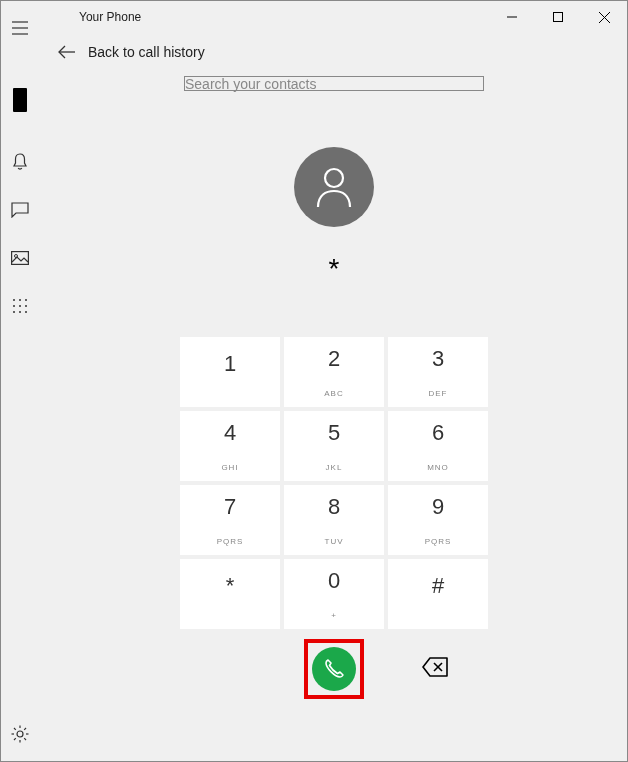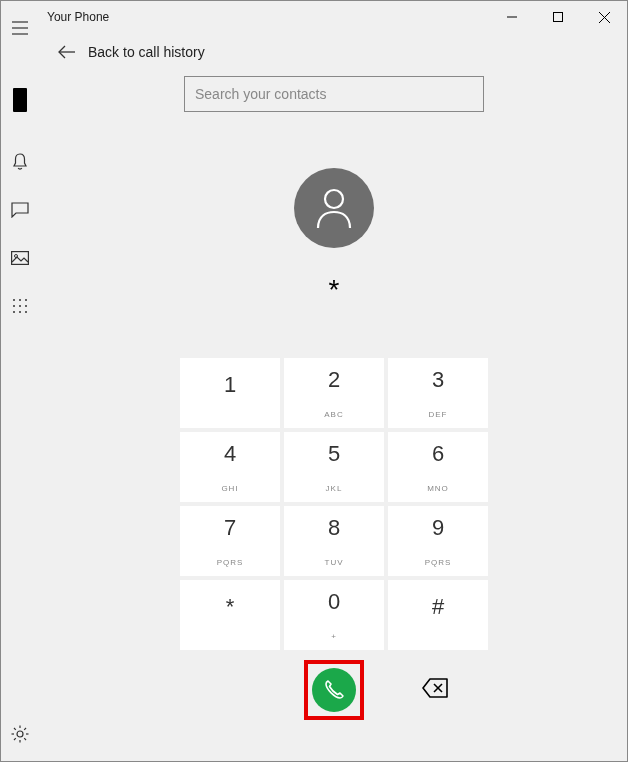--- a/index.html
+++ b/index.html
@@ -10,21 +10,21 @@
       font-family: "Segoe UI", sans-serif;
       overflow: hidden;
       border: 1px solid #888;
     }
     .title-bar {
       height: 32px;
       display: flex;
       align-items: center;
       padding-left: 46px;
     }
-    .title-bar .app-title { font-size: 12px; color: #222; }
+    .title-bar .app-title { font-size: 12px; color: #222; margin-left: 32px; }
     .win-controls {
       margin-left: auto;
       display: flex;
       align-items: center;
       height: 100%;
     }
     .win-btn {
       width: 46px;
       height: 32px;
       display: flex;
@@ -73,24 +73,24 @@
     }
     .back-row {
       width: 100%;
       padding: 12px 0 16px 18px;
       display: flex;
       align-items: center;
     }
     .back-text { font-size: 14px; color: #222; margin-left: 12px; }
     .search-box {
       width: 300px;
-      height: 36px;
+      height: 15px;
       border: 1px solid #888;
       background: #f0f0f0;
-      padding: 0 10px;
+      padding: 0 0;
       display: flex;
       align-items: center;
     }
     .search-box input {
       border: none;
       background: transparent;
       width: 100%;
       font-size: 14px;
       color: #333;
       outline: none;

